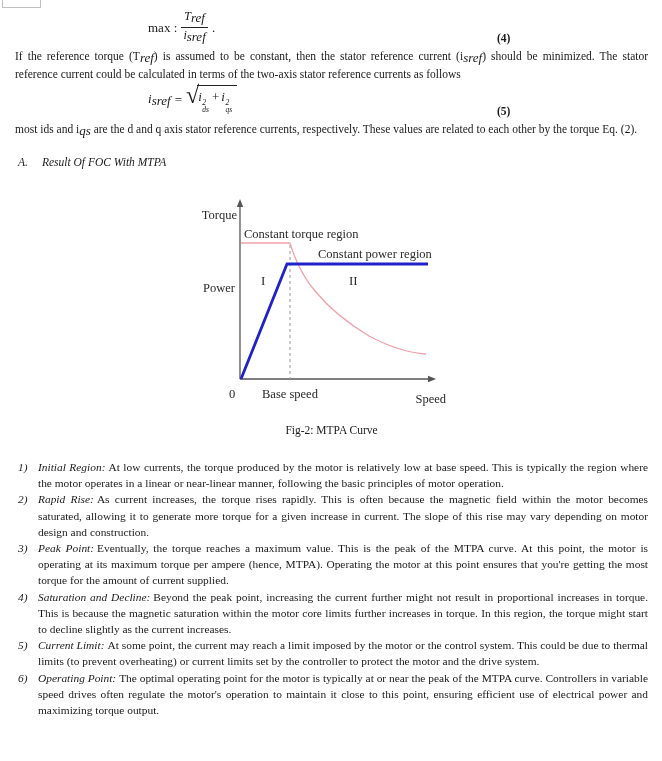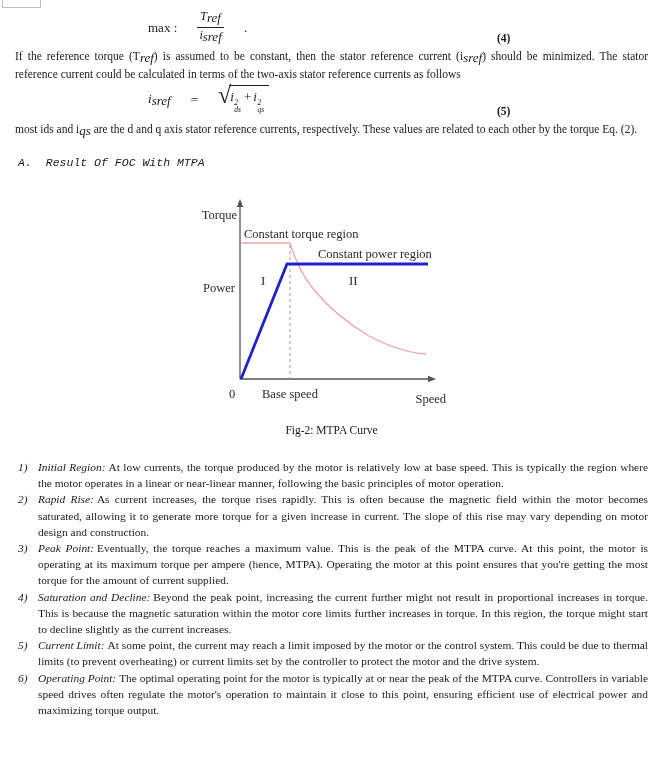--- a/index.html
+++ b/index.html
@@ -21,34 +21,34 @@
     position:absolute; left:2px; top:-4px;
     width:37px; height:10px;
     border:1px solid #c0c0c0; background:#ffffff;
   }
   sub.eqsub { font-size:13px; font-style:italic; vertical-align:-2px; letter-spacing:0; }
   
   .eq-row { position:relative; height:40px; }
   .eq-row.eq5 { height:38px; }
   .eq-content {
     position:absolute; left:133px; top:2px;
-    display:inline-flex; align-items:center; gap:20px;
+    display:inline-flex; align-items:center; gap:4px;
     font-size:13px;
   }
   .frac { display:inline-block; text-align:center; font-style:italic; font-size:12px; line-height:1.15; }
   .frac .fnum { display:block; border-bottom:1px solid #222; padding:0 3px 1px; }
   .frac .fden { display:block; padding-top:1px; }
   .eq-number { position:absolute; left:482px; bottom:1px; font-weight:bold; font-size:11.5px; }
   .sqrt { display:inline-flex; align-items:flex-start; }
   .radsign { font-size:24px; line-height:20px; font-weight:400; }
   .radicand { display:inline-block; border-top:1.4px solid #222; padding:2px 4px 0 1px; margin-left:-2px; font-style:italic; }
   .ss { display:inline-flex; flex-direction:column; align-items:flex-start; font-size:7.5px; line-height:7px; vertical-align:-4px; font-style:italic; margin:0 1px 0 0.5px; }
   .plain { font-style:normal; }
   
-  .heading { margin-top:15px; font-style:italic;font-family:Liberation Mono, monospace; }
+  .heading { margin-top:15px; font-style:italic; }
   .heading .hlabel { display:inline-block; padding-left:3px; margin-right:14px; }
   
   .figure-area { position:relative; height:212px; margin-top:26px; }
   .figure-svg { position:absolute; left:175px; top:0; }
   .figure-svg text { font-family:"Liberation Serif", serif; fill:#2a2a2a; }
   .fig-caption { margin-top:13px; text-align:center; }
   
   .list { margin-top:20px; font-size:11.4px; line-height:16.2px; }
   .li { position:relative; padding-left:23px; text-align:justify; }
   .li-num { position:absolute; left:3px; top:0; font-style:italic; }

